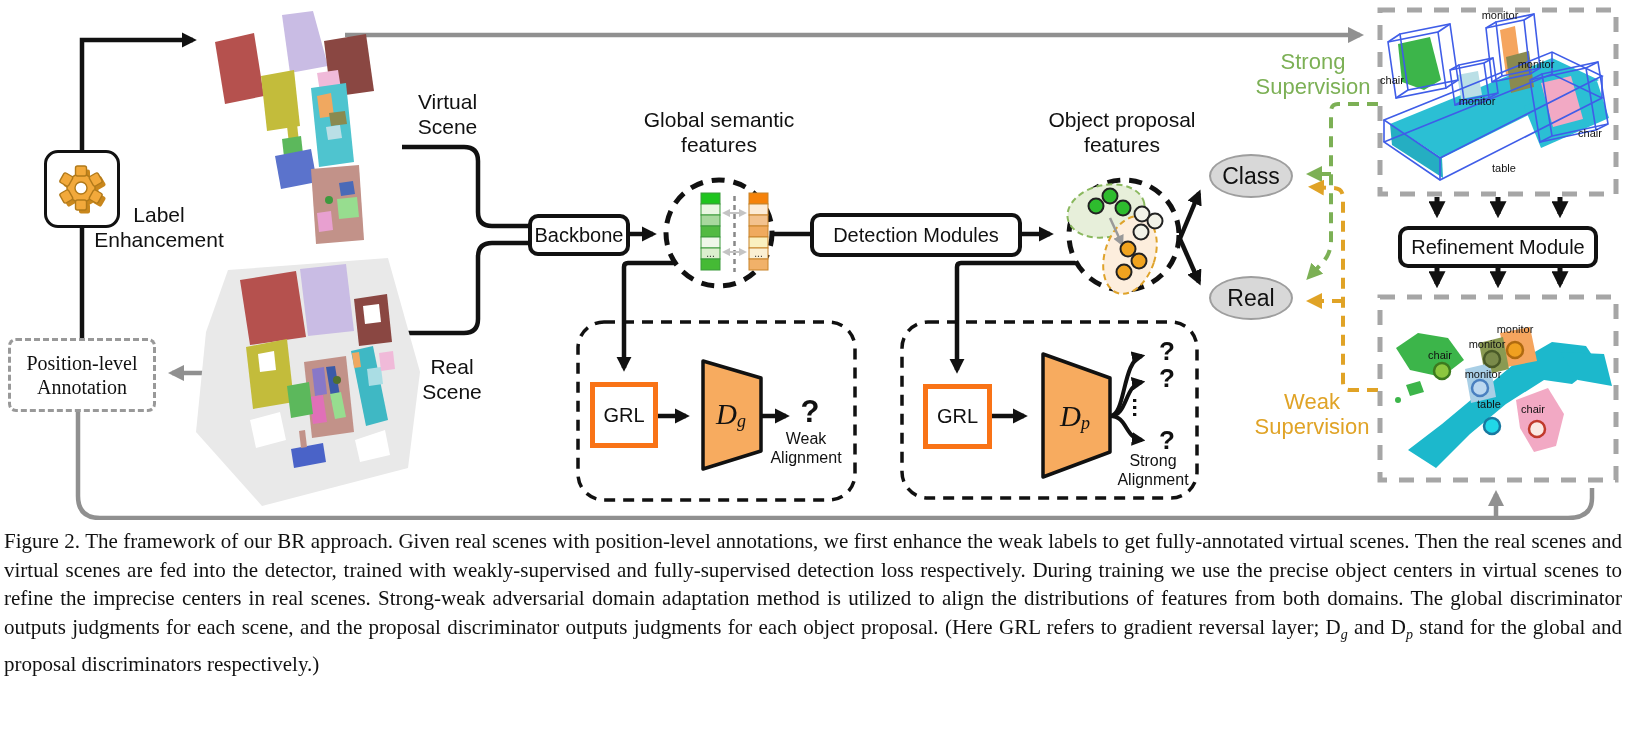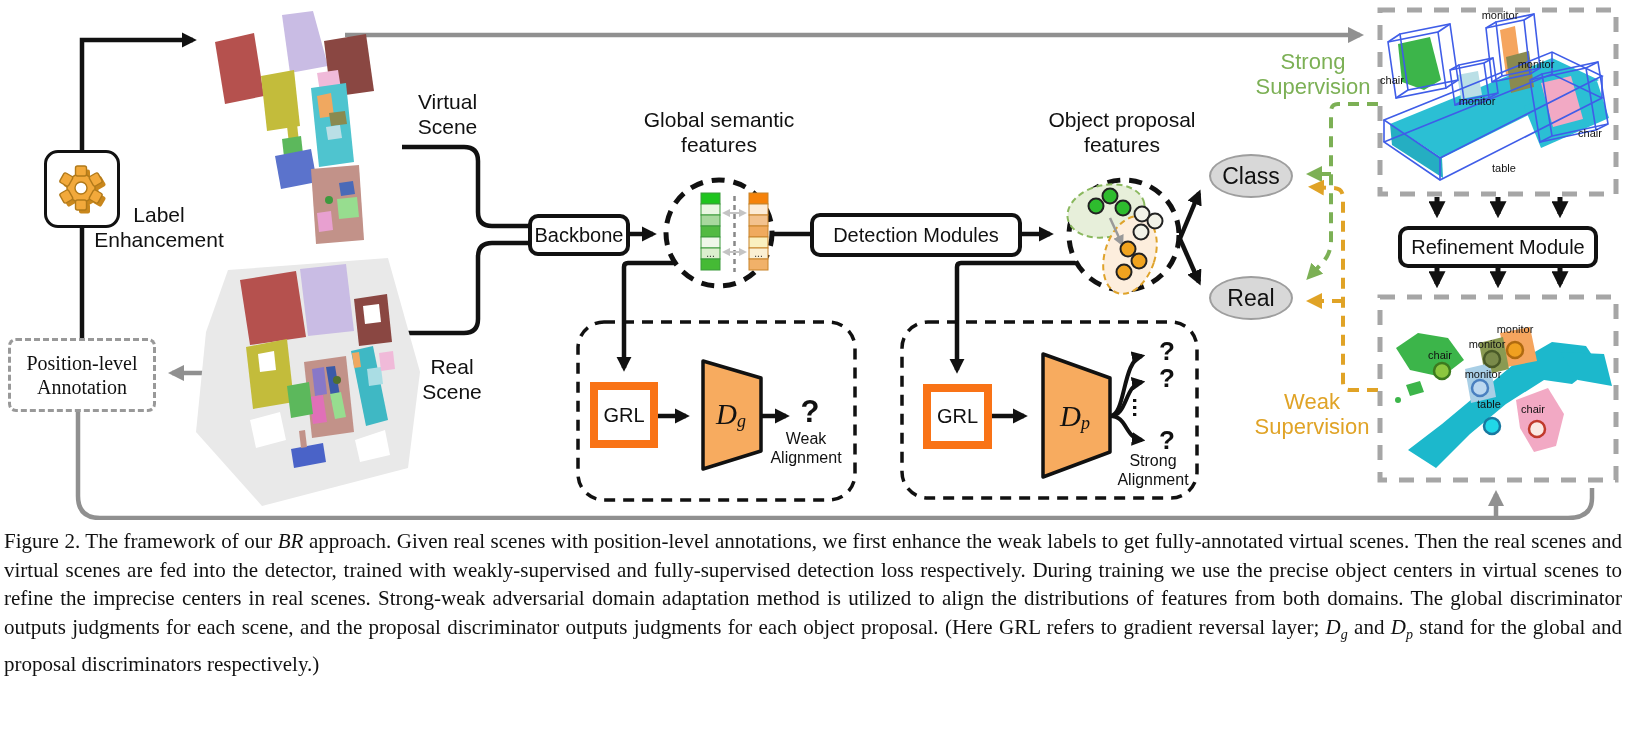--- a/index.html
+++ b/index.html
@@ -4,21 +4,21 @@
 <style>
   html,body{margin:0;padding:0;background:#fff;}
   .stage{position:relative;width:1626px;height:755px;background:#fff;overflow:hidden;
          font-family:"Liberation Sans",sans-serif;color:#111;}
   .diagram{position:absolute;left:0;top:0;width:1626px;height:520px;}
   svg.art{position:absolute;left:0;top:0;}
   .lbl{position:absolute;text-align:center;white-space:pre-line;line-height:1.18;color:#111;
        font-family:"Liberation Sans",sans-serif;}
   .solidbox{position:absolute;background:#fff;border:4px solid #111;border-radius:10px;
        display:flex;align-items:center;justify-content:center;box-sizing:border-box;}
-  .sqbox{position:absolute;background:#fff;border:8px solid #f97316;display:flex;align-items:center;
+  .sqbox{position:absolute;background:#fff;border:5px solid #f97316;display:flex;align-items:center;
        justify-content:center;box-sizing:border-box;font-size:20px;}
   .dashbox{position:absolute;background:transparent;border:3.5px dashed #999;border-radius:8px;
        display:flex;align-items:center;justify-content:center;box-sizing:border-box;
        text-align:center;white-space:pre-line;line-height:1.2;}
   .gearbox{position:absolute;border:3.5px solid #111;border-radius:14px;box-sizing:border-box;background:transparent;}
   .oval{position:absolute;background:#d8d8d8;border:2.5px solid #9e9e9e;border-radius:50%;
        display:flex;align-items:center;justify-content:center;box-sizing:border-box;font-size:23px;}
   .q{position:absolute;font-weight:bold;text-align:center;}
   .sup{position:absolute;text-align:center;white-space:pre-line;font-size:22px;line-height:1.12;}
   .sup.green{color:#7cb055;}
@@ -26,21 +26,21 @@
   .scnlbl{position:absolute;font-size:11px;text-align:center;color:#111;}
   .dmath{position:absolute;display:flex;align-items:center;justify-content:center;
        font-family:"Liberation Serif",serif;font-style:italic;}
   .dmath .base{font-size:29px;}
   .dmath .sub{font-size:18px;transform:translateY(7px);}
   .vdots{position:absolute;font-weight:bold;font-size:22px;transform:rotate(90deg);letter-spacing:1px;}
   .dots{position:absolute;font-size:10px;text-align:center;color:#333;line-height:1;}
   .caption{position:absolute;left:0;top:527px;width:1618px;padding:0 4px;margin:0;
        font-family:"Liberation Serif",serif;font-size:21px;line-height:28.6px;color:#111;
        text-align:justify;}
-  .caption .it{font-style:italic;}
+  .caption .it{}
   .caption sub{font-size:14px;font-style:italic;}
 </style>
 </head>
 <body>
 
 <div class="stage">
 <div class="diagram">
 
 <svg class="art" width="1626" height="520" viewBox="0 0 1626 520">
   <defs>

